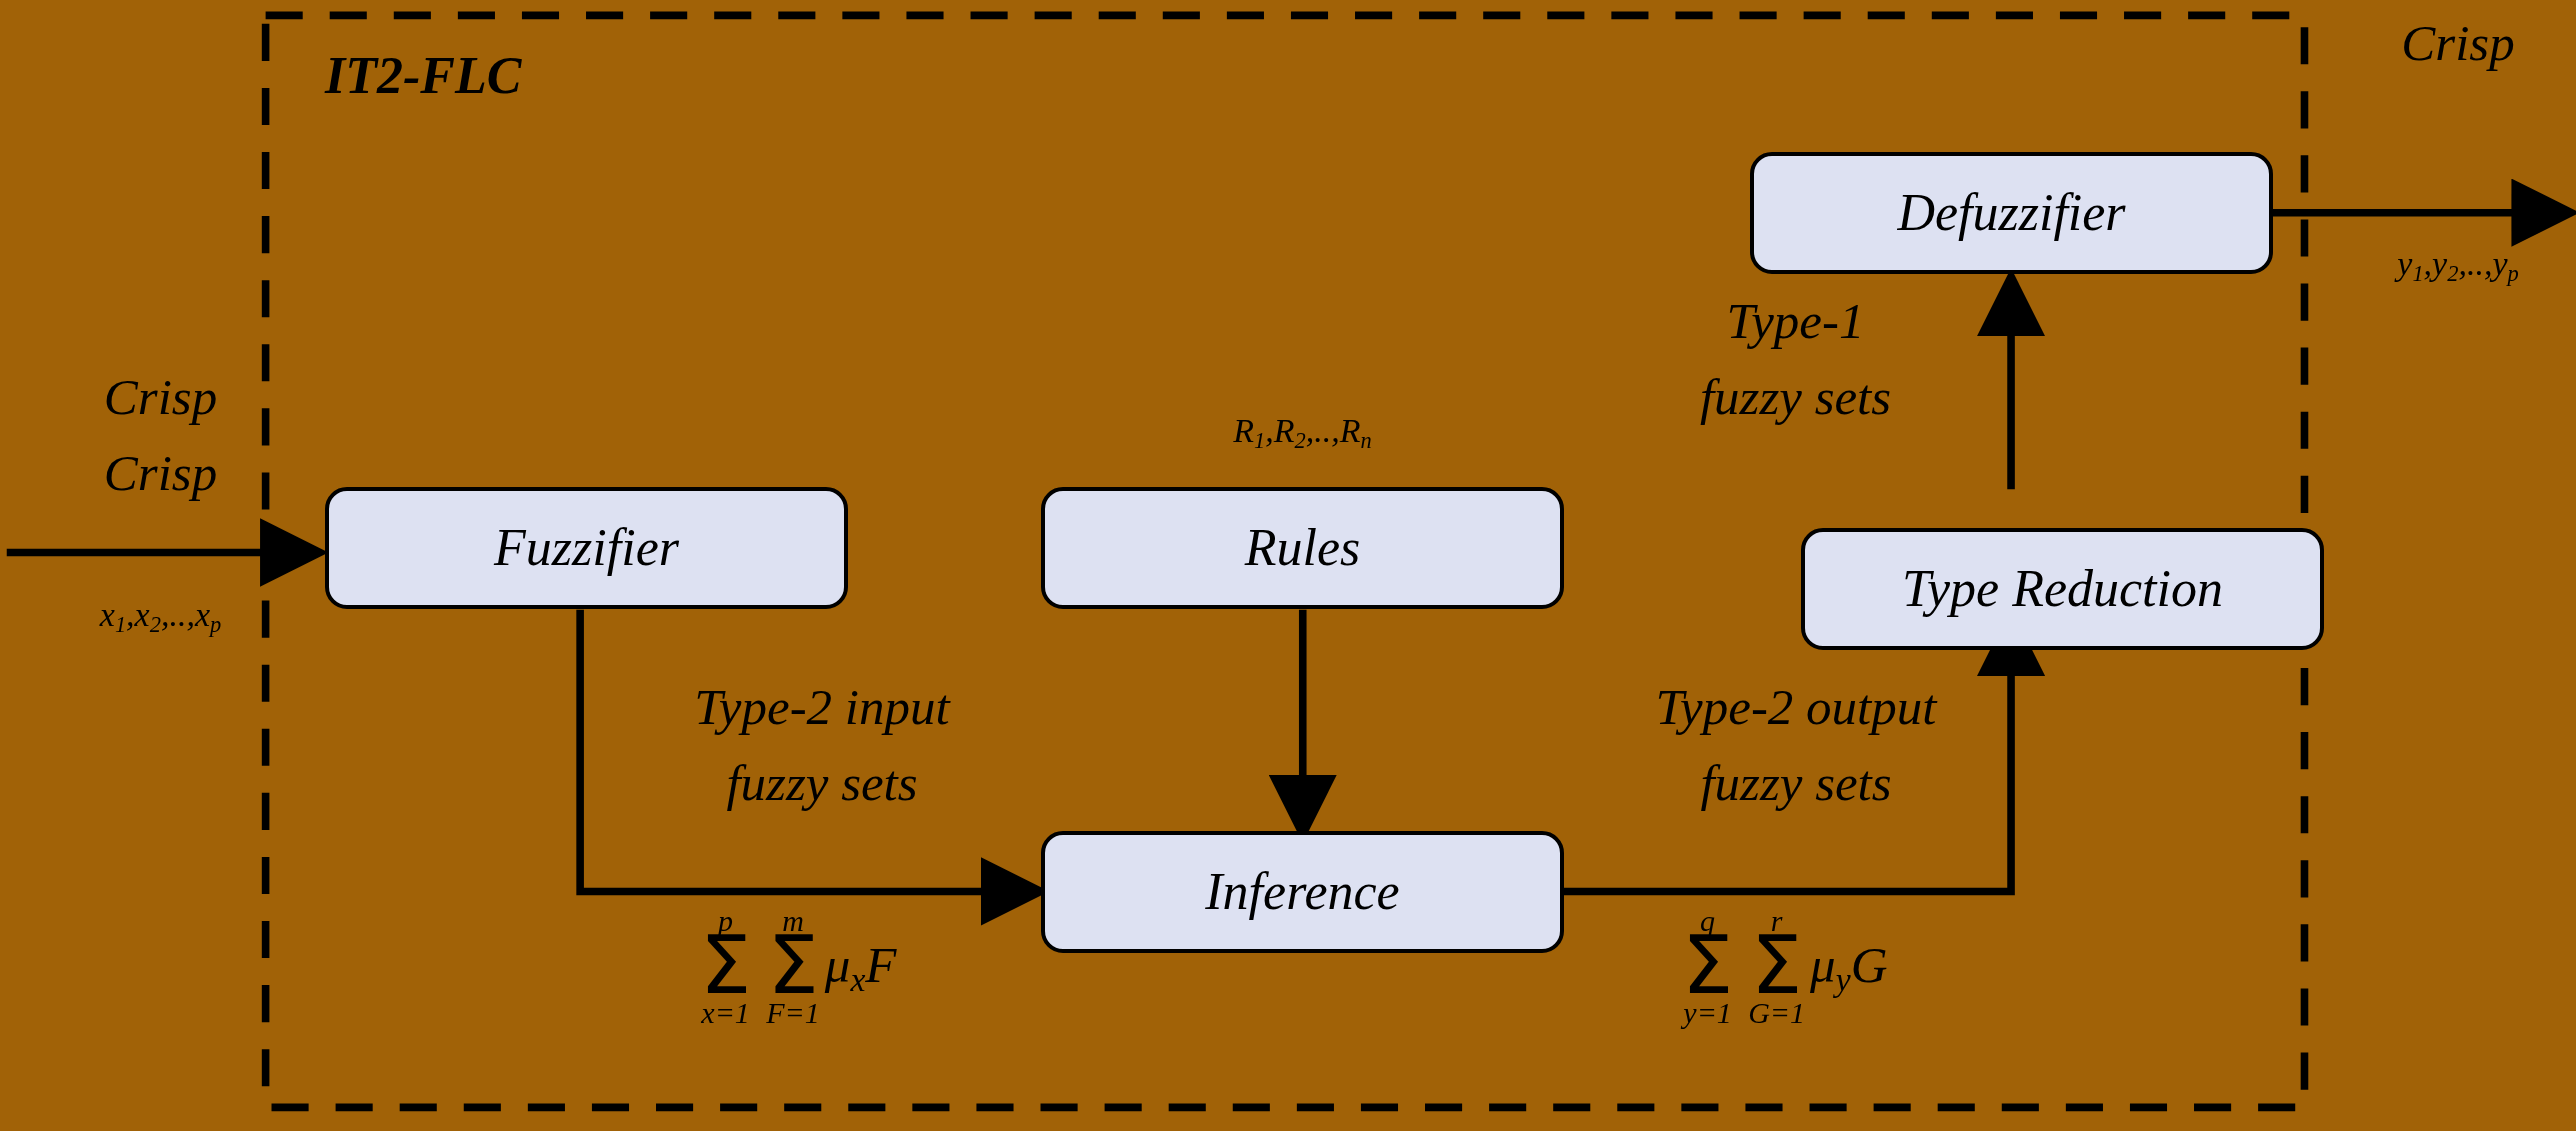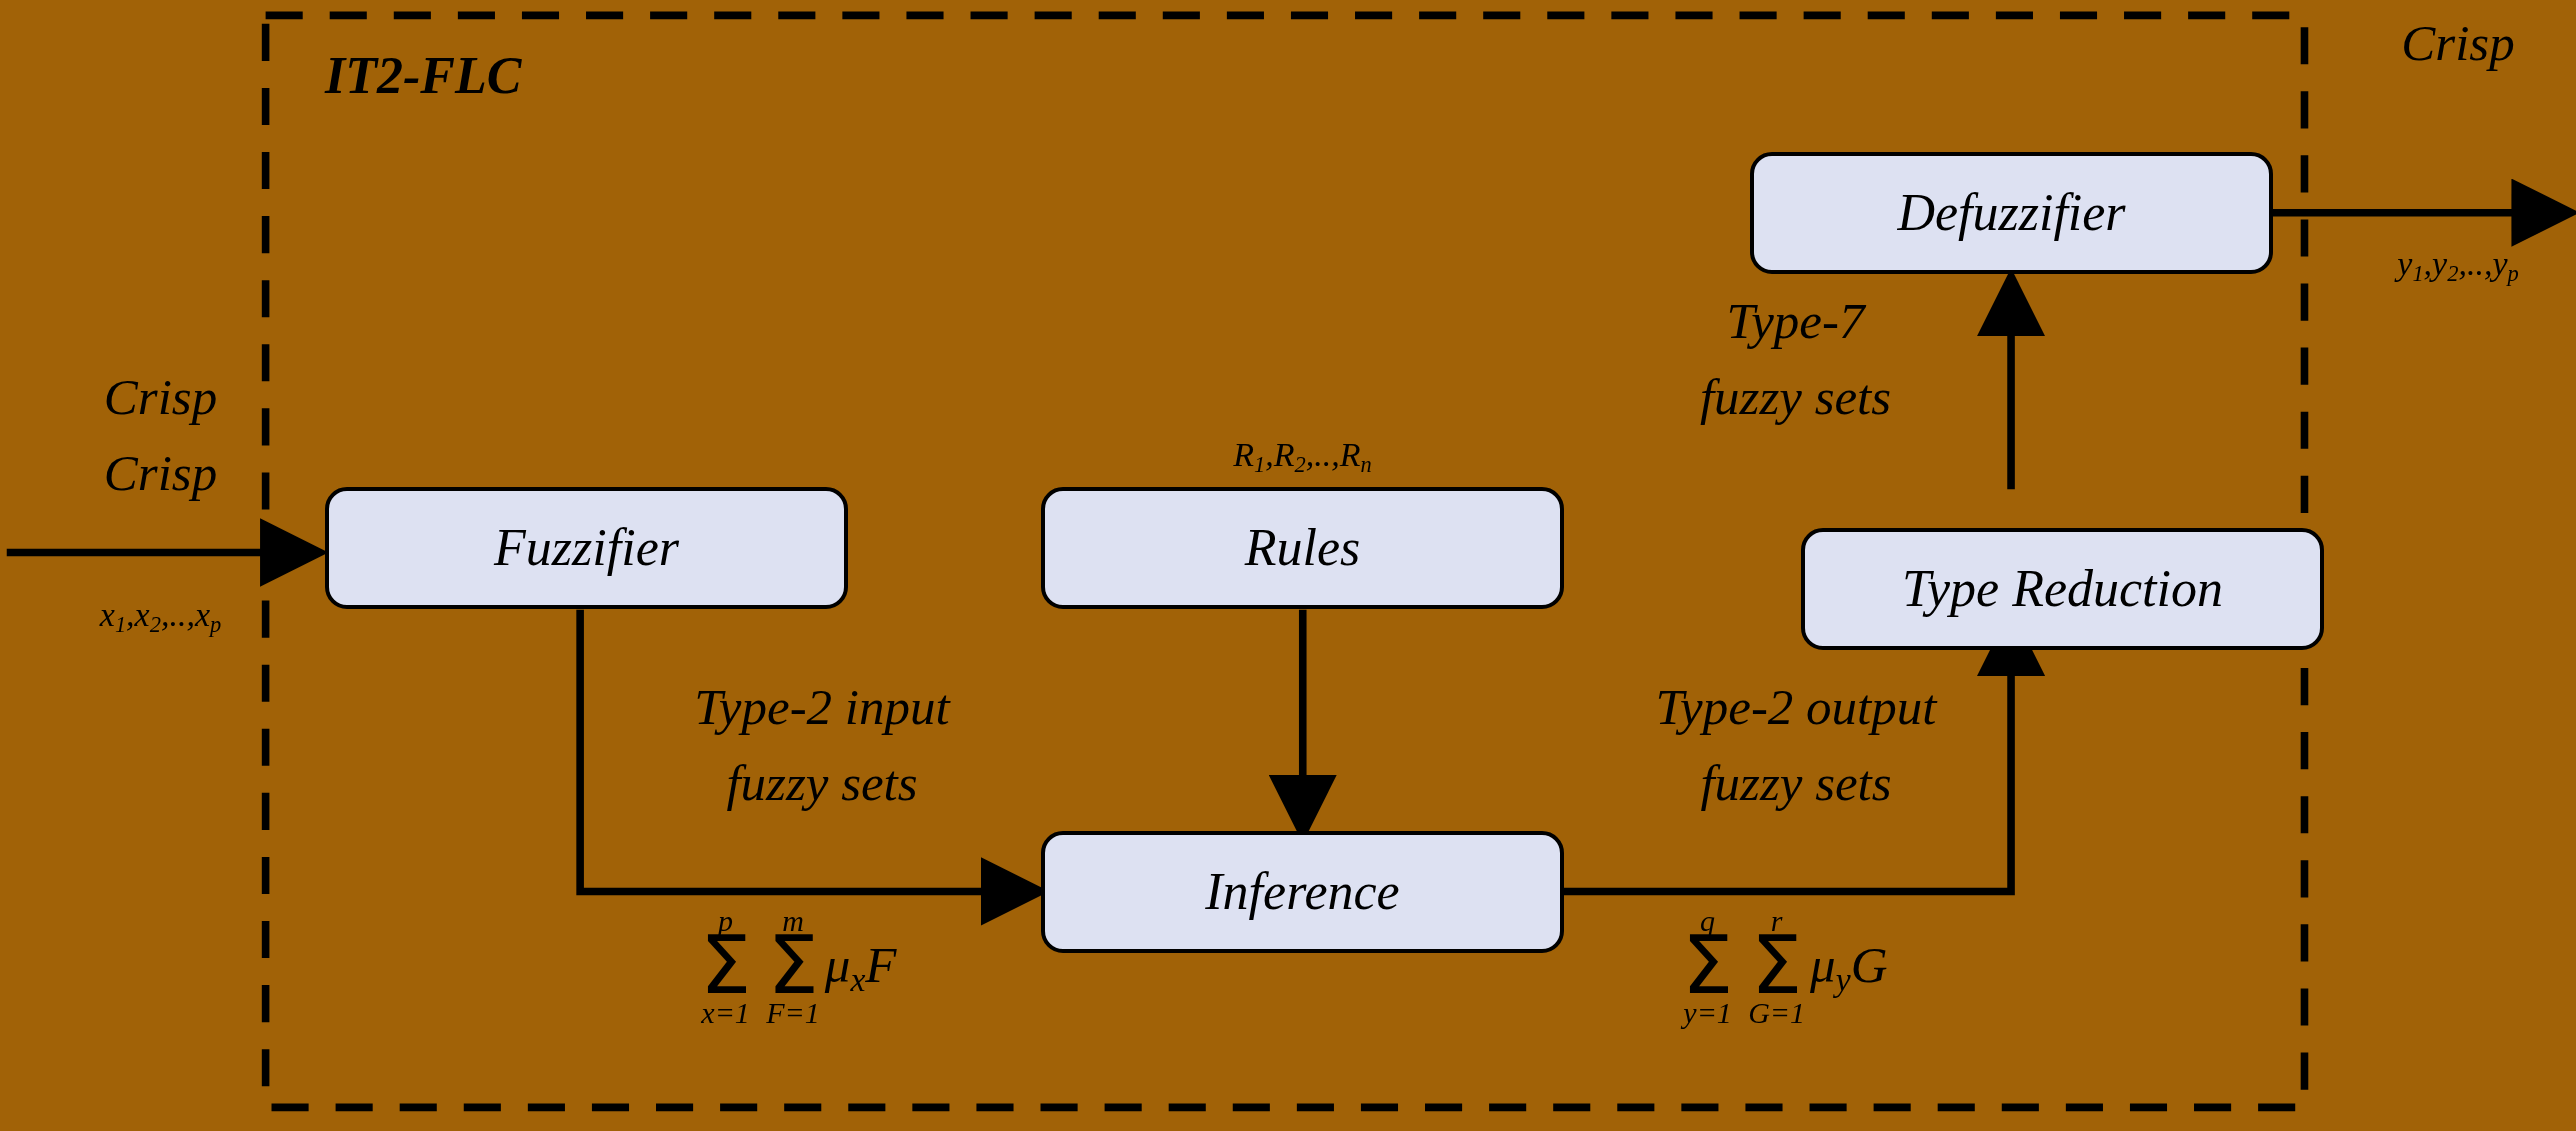--- a/index.html
+++ b/index.html
@@ -74,31 +74,31 @@
   <div class="lbl big" style="left:34px;top:447px;width:253px;">Crisp</div>
   <div class="lbl sub" style="left:34px;top:597px;width:253px;">
     <i>x<sub>1</sub>,x<sub>2</sub>,..,x<sub>p</sub></i>
   </div>
 
   <div class="lbl big" style="left:2344px;top:17px;width:228px;">Crisp</div>
   <div class="lbl sub" style="left:2344px;top:246px;width:228px;">
     <i>y<sub>1</sub>,y<sub>2</sub>,..,y<sub>p</sub></i>
   </div>
 
-  <div class="lbl sub" style="left:1134px;top:413px;width:337px;margin-top:24px;">
+  <div class="lbl sub" style="left:1134px;top:413px;width:337px;">
     <i>R<sub>1</sub>,R<sub>2</sub>,..,R<sub>n</sub></i>
   </div>
 
   <div class="lbl big" style="left:624px;top:681px;width:396px;">Type-2 input</div>
   <div class="lbl big" style="left:624px;top:757px;width:396px;">fuzzy sets</div>
 
   <div class="lbl big" style="left:1585px;top:681px;width:422px;font-style:italic;">Type-2 output</div>
   <div class="lbl big" style="left:1585px;top:757px;width:422px;">fuzzy sets</div>
 
-  <div class="lbl big" style="left:1627px;top:295px;width:337px;">Type-7</div>
+  <div class="lbl big" style="left:1627px;top:295px;width:337px;">Type-1</div>
   <div class="lbl big" style="left:1627px;top:371px;width:337px;">fuzzy sets</div>
 
   <div class="sigma" style="left:700px;top:906px;">
     <span class="sg">
       <span class="top">p</span>
       <span class="mid">Σ</span>
       <span class="bot">x=1</span>
     </span>
     <span style="width:15px;"></span>
     <span class="sg">

